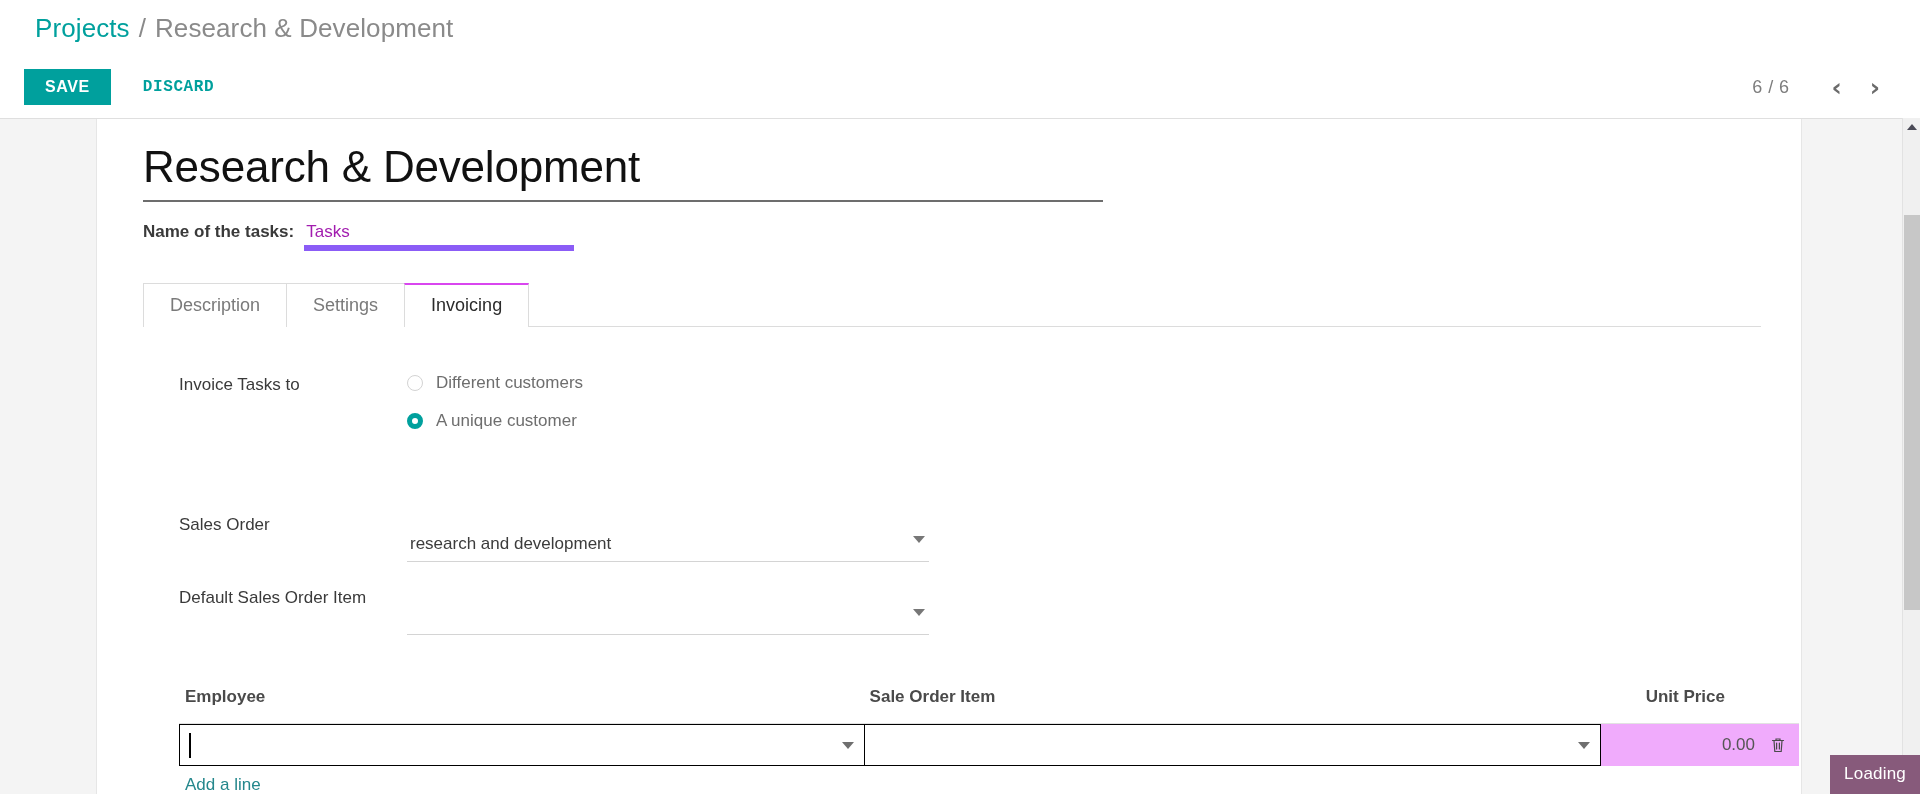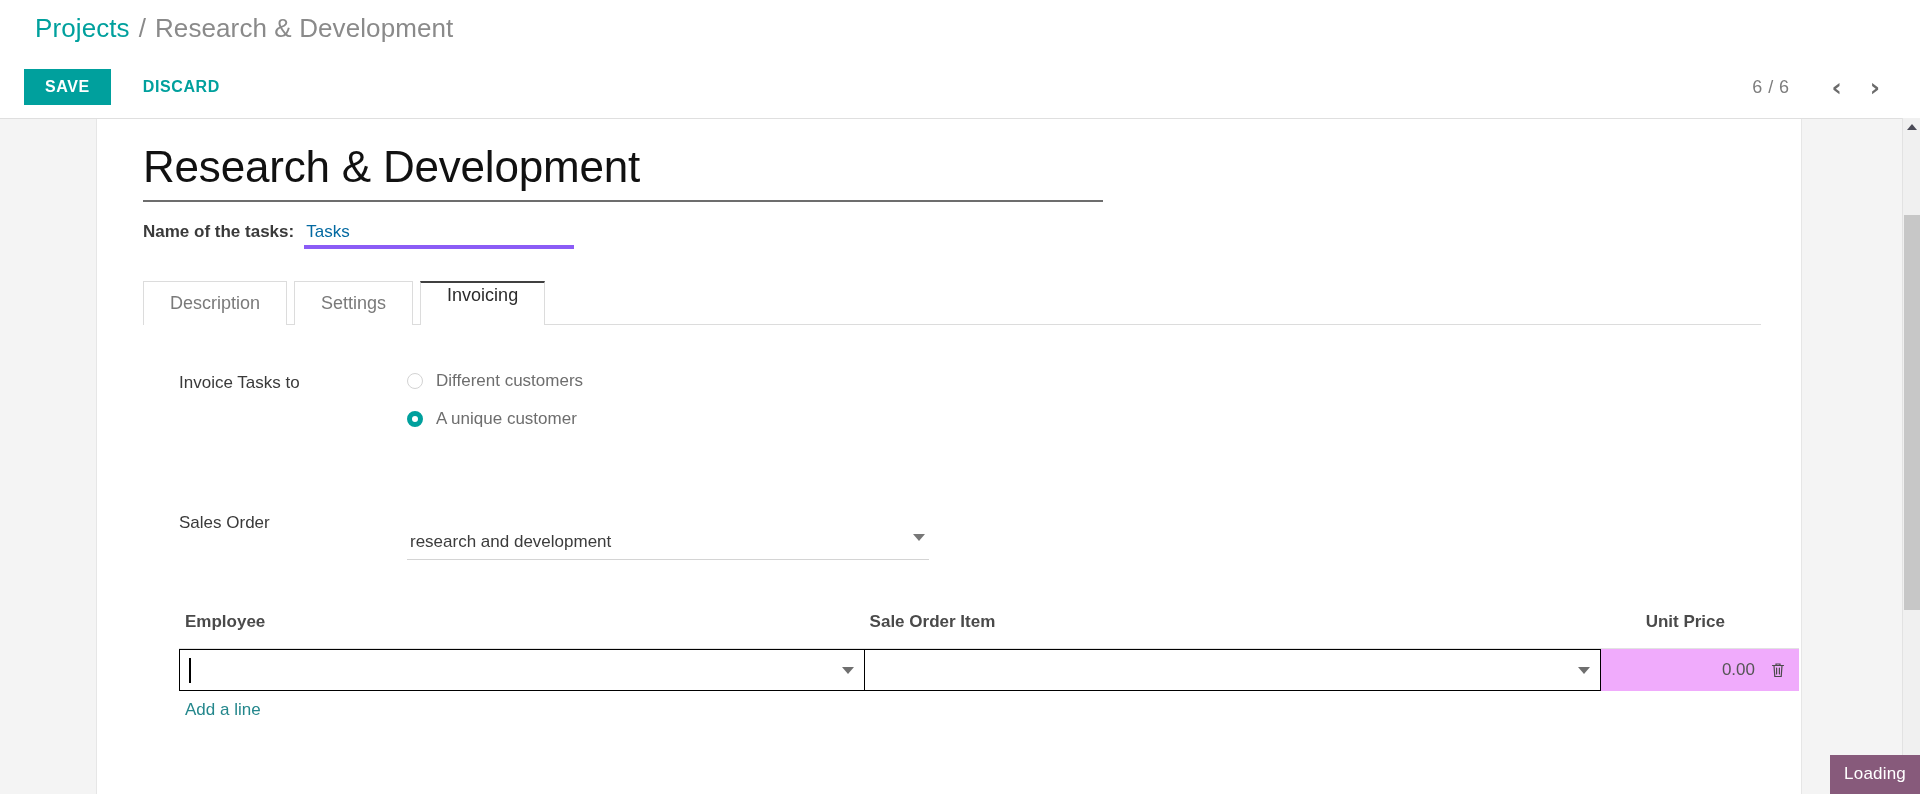--- a/index.html
+++ b/index.html
@@ -30,21 +30,21 @@
     display: flex; align-items: center; padding-left: 24px;
   }
   .btn-save {
     background: #00a09d; color: #fff; border: none;
     font-family: "Liberation Sans", sans-serif;
     font-size: 16px; font-weight: bold; letter-spacing: 0.6px;
     padding: 9px 21px; cursor: pointer; border-radius: 0;
   }
   .btn-discard {
     background: transparent; color: #00a09d; border: none;
-    font-family: Liberation Sans, sans-serif;
+    font-family: Liberation Mono, monospace;
     font-size: 16px; font-weight: bold; letter-spacing: 0.6px;
     padding: 9px 18px; margin-left: 14px; cursor: pointer;
   }
   .pager {
     position: absolute; right: 28px; top: 50%; transform: translateY(-50%);
     display: flex; align-items: center; gap: 4px;
   }
   .pager-count { font-size: 18px; color: #7d7d7d; margin-right: 26px; letter-spacing: 0.4px; }
   .pager-btn {
     background: none; border: none; cursor: pointer;
@@ -75,36 +75,36 @@
     font-size: 44px; font-weight: 400; color: #111; line-height: 1.2;
     letter-spacing: -0.2px; padding-bottom: 6px;
     border-bottom: 2px solid #6d6d6d; display: block; width: 960px;
   }
   .subfield-row {
     display: flex; align-items: baseline; margin-top: 18px;
   }
   .subfield-label { font-size: 17px; font-weight: bold; color: #3a3a3a; }
   .subfield-input {
     margin-left: 10px; width: 270px;
-    font-size: 17px; color: #0369a1;
-    border: none; border-bottom: 4px solid #8b5cf6;
+    font-size: 17px; color: #a21caf;
+    border: none; border-bottom: 6px solid #8b5cf6;
     background: transparent; outline: none; padding: 2px 2px 3px 2px;
     font-family: "Liberation Sans", sans-serif;
   }
 
   
-  .tabs { display: flex; margin-top: 32px; position: relative; z-index: 2; gap: 8px; }
+  .tabs { display: flex; margin-top: 32px; position: relative; z-index: 2; }
   .tab {
     font-size: 18px; color: #7a7a7a; padding: 11px 26px;
     border: 1px solid #dcdcdc; border-bottom: none; background: #fff;
     cursor: pointer; margin-right: -1px; position: relative;
   }
   .tab.active {
-    color: #2b2b2b; border-top: 2px solid #404040;
-    padding-top: 2px; z-index: 3;
+    color: #2b2b2b; border-top: 2px solid #d946ef;
+    padding-top: 10px; z-index: 3;
   }
   .tabs-underline {
     border-bottom: 1px solid #dcdcdc;
     margin-top: -1px; width: 100%; height: 1px; position: relative; z-index: 1;
   }
 
   
   .tab-content { padding: 44px 0 0 36px; }
   .field-row { display: flex; align-items: flex-start; margin-bottom: 0; }
   .field-label {
@@ -277,20 +277,27 @@
         <div style="height:36px"></div>
 
         <div class="m2o-row">
           <div class="field-label">Sales Order</div>
           <div class="m2o-field">
             <input class="m2o-input" type="text" value="research and development" style="">
             <span class="m2o-caret"></span>
           </div>
         </div>
 
+        <div class="m2o-row">
+          <div class="field-label">Default Sales Order Item</div>
+          <div class="m2o-field">
+            <input class="m2o-input" type="text" value="" style="">
+            <span class="m2o-caret"></span>
+          </div>
+        </div>
 
         <div class="o2m">
           <table class="o2m-table">
             <thead>
               <tr>
                 <th style="width:700px">Employee</th>
                 <th style="width:755px">Sale Order Item</th>
                 <th class="num" style="width:200px">Unit Price</th>
               </tr>
             </thead>

